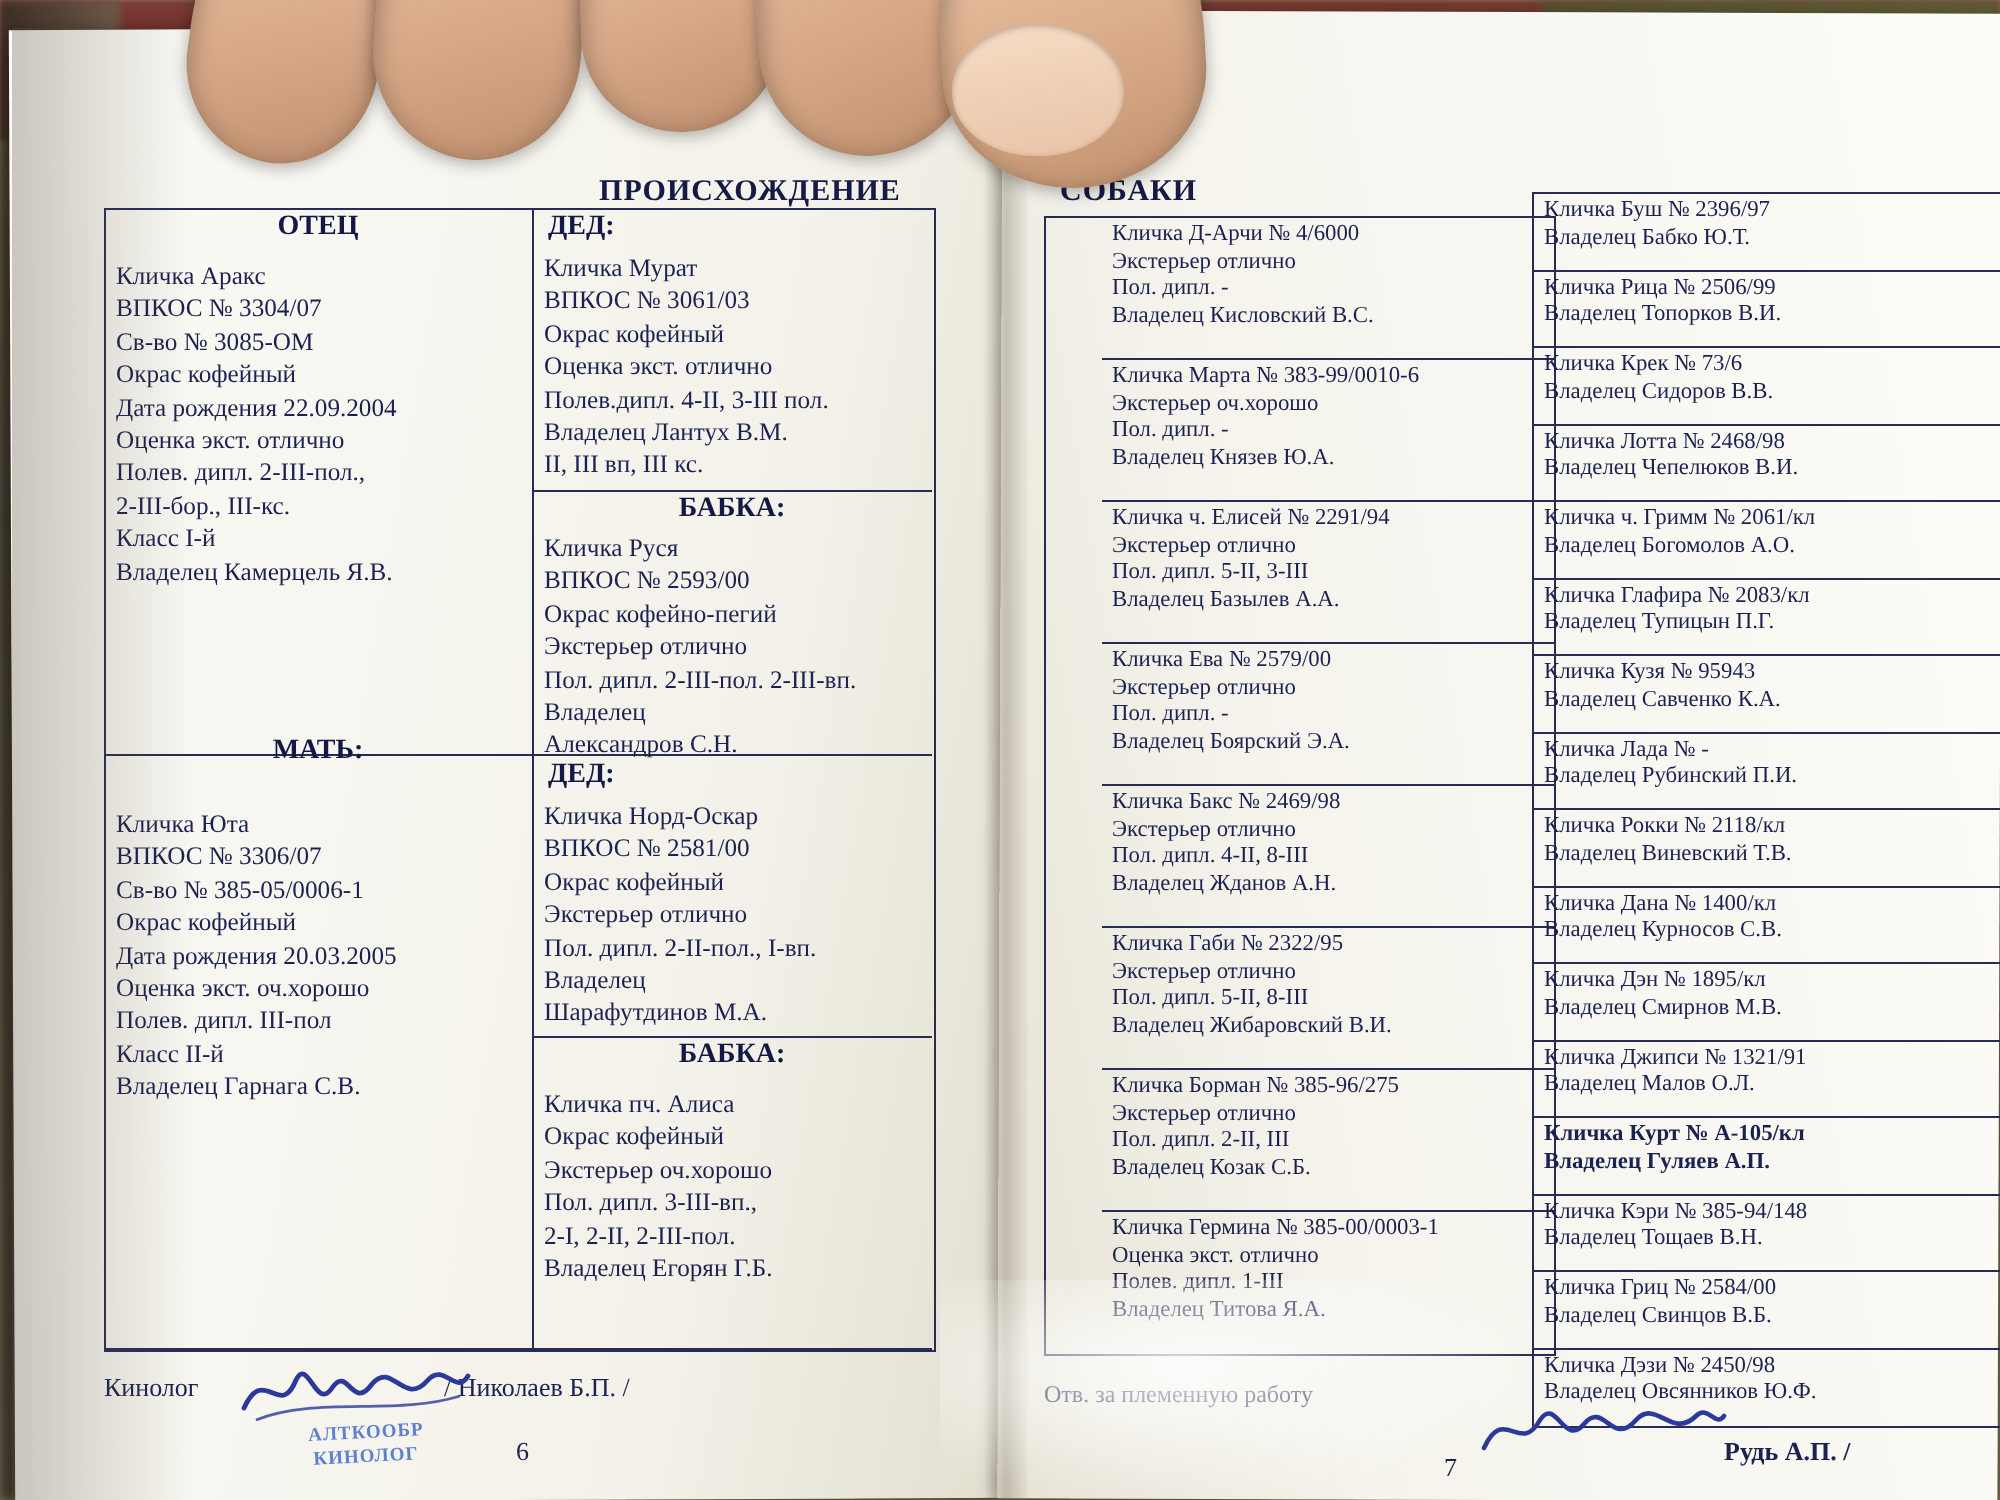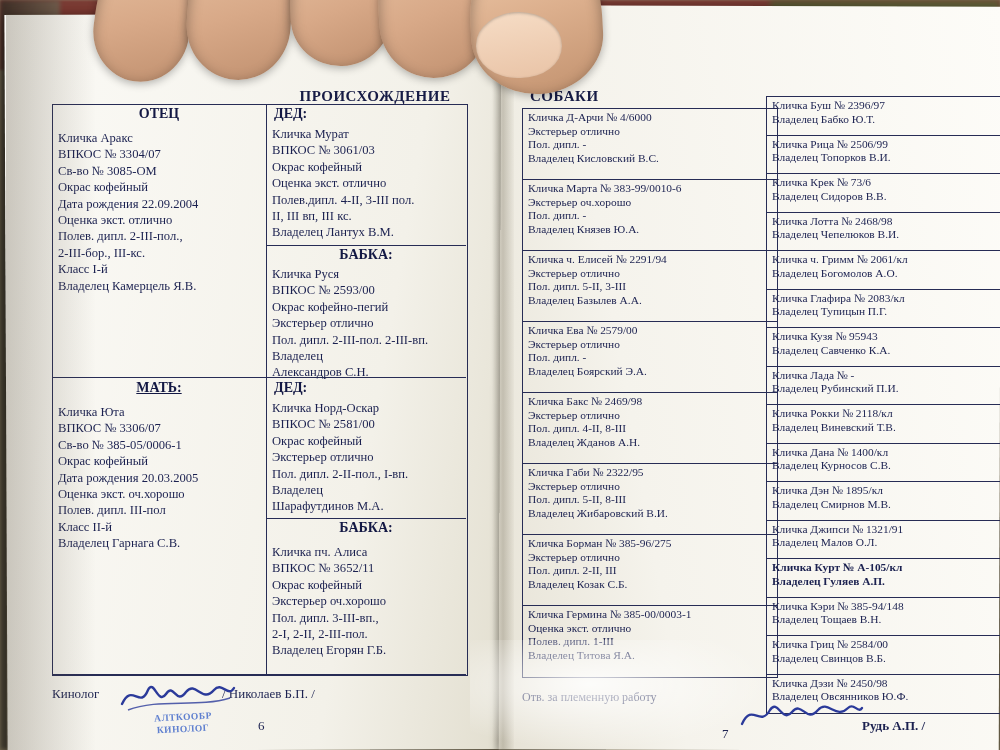--- a/index.html
+++ b/index.html
@@ -102,21 +102,21 @@
 <div class="lcol-sep"></div>
 <div class="lrow-sep" style="top:104px;"></div>
 <div class="lrow-sep" style="top:377px;"></div>
 <div class="lrow-sep" style="top:674px;"></div>
 <div class="lrow-sep" style="left:266px;width:200px;top:245px;"></div>
 <div class="lrow-sep" style="left:266px;width:200px;top:518px;"></div>
 
 <div class="hdr" style="position:absolute;left:56px;top:106px;width:206px;">ОТЕЦ</div>
 <div class="hdr" style="position:absolute;left:270px;top:106px;width:192px;text-align:left;padding-left:4px;">ДЕД:</div>
 <div class="hdr" style="position:absolute;left:270px;top:247px;width:192px;">БАБКА:</div>
-<div class="hdr" style="position:absolute;left:56px;top:380px;width:206px;text-decoration:underline;">МАТЬ:</div>
+<div class="hdr" style="position:absolute;left:56px;top:368px;width:206px;">МАТЬ:</div>
 <div class="hdr" style="position:absolute;left:270px;top:380px;width:192px;text-align:left;padding-left:4px;">ДЕД:</div>
 <div class="hdr" style="position:absolute;left:270px;top:520px;width:192px;">БАБКА:</div>
 
 <div class="blk" id="b0" style="left:58px;top:130px;width:204px;">
     <div>Кличка  Аракс</div>
     <div>ВПКОС №  3304/07</div>
     <div>Св-во №  3085-ОМ</div>
     <div>Окрас  кофейный</div>
     <div>Дата рождения 22.09.2004</div>
     <div>Оценка экст. отлично</div>
@@ -124,22 +124,22 @@
     <div>2-III-бор., III-кс.</div>
     <div>Класс I-й</div>
     <div>Владелец Камерцель Я.В.</div>
   </div>
 <div class="blk" id="b1" style="left:272px;top:126px;width:192px;">
     <div>Кличка  Мурат</div>
     <div>ВПКОС №  3061/03</div>
     <div>Окрас  кофейный</div>
     <div>Оценка экст. отлично</div>
     <div>Полев.дипл. 4-II, 3-III пол.</div>
+    <div>Владелец  Лантух В.М.</div>
     <div>II, III вп, III кс.</div>
-    <div>Владелец  Лантух В.М.</div>
   </div>
 <div class="blk" id="b2" style="left:272px;top:266px;width:192px;">
     <div>Кличка  Руся</div>
     <div>ВПКОС №  2593/00</div>
     <div>Окрас  кофейно-пегий</div>
     <div>Экстерьер  отлично</div>
     <div>Пол. дипл. 2-III-пол. 2-III-вп.</div>
     <div>Владелец</div>
     <div>Александров С.Н.</div>
   </div>
@@ -158,42 +158,41 @@
     <div>Кличка  Норд-Оскар</div>
     <div>ВПКОС №  2581/00</div>
     <div>Окрас  кофейный</div>
     <div>Экстерьер  отлично</div>
     <div>Пол. дипл. 2-II-пол., I-вп.</div>
     <div>Владелец</div>
     <div>Шарафутдинов М.А.</div>
   </div>
 <div class="blk" id="b5" style="left:272px;top:544px;width:192px;">
     <div>Кличка  пч. Алиса</div>
-    <div>ВПКОС №  3652/11</div>
     <div>Окрас  кофейный</div>
     <div>Экстерьер  оч.хорошо</div>
     <div>Пол. дипл. 3-III-вп.,</div>
     <div>2-I, 2-II, 2-III-пол.</div>
     <div>Владелец  Егорян Г.Б.</div>
   </div>
 
 <div class="foot" style="left:52px;top:686px;">Кинолог</div>
 <div class="foot" style="left:222px;top:686px;">/ Николаев Б.П. /</div>
 <div class="pagenum" style="left:258px;top:718px;">6</div>
 
 <svg class="scribble" style="left:118px;top:676px;" width="120" height="40">
   <path d="M4 28 C14 6, 22 34, 30 14 C36 2, 40 30, 48 18 C56 6, 58 30, 68 16 C78 4, 84 28, 96 14 C104 5, 110 22, 116 12" fill="none" stroke="#2b3a9a" stroke-width="2.4" stroke-linecap="round"></path>
   <path d="M10 34 C40 22, 80 32, 112 22" fill="none" stroke="#2b3a9a" stroke-width="1.4" opacity=".8"></path>
 </svg>
 <div class="stamp" style="left:128px;top:712px;width:110px;">АЛТКООБР</div>
 <div class="stamp" style="left:128px;top:724px;width:110px;">КИНОЛОГ</div>
 
 <div id="right-title" class="ttl" style="text-align:left;">СОБАКИ</div>
 
-<div class="rtable" id="rcolA" style="left:522px;top:108px;width:256px;">
+<div class="rtable" id="rcolA" style="left:522px;top:108px;width:256px;padding-left:28px;">
     <div class="rcell" style="height: 71px;">
       <div>Кличка  Д-Арчи № 4/6000</div>
       <div>Экстерьер  отлично</div>
       <div>Пол. дипл.  -</div>
       <div>Владелец Кисловский В.С.</div>
     </div>
     <div class="rcell" style="height: 71px;">
       <div>Кличка  Марта № 383-99/0010-6</div>
       <div>Экстерьер  оч.хорошо</div>
       <div>Пол. дипл.  -</div>

